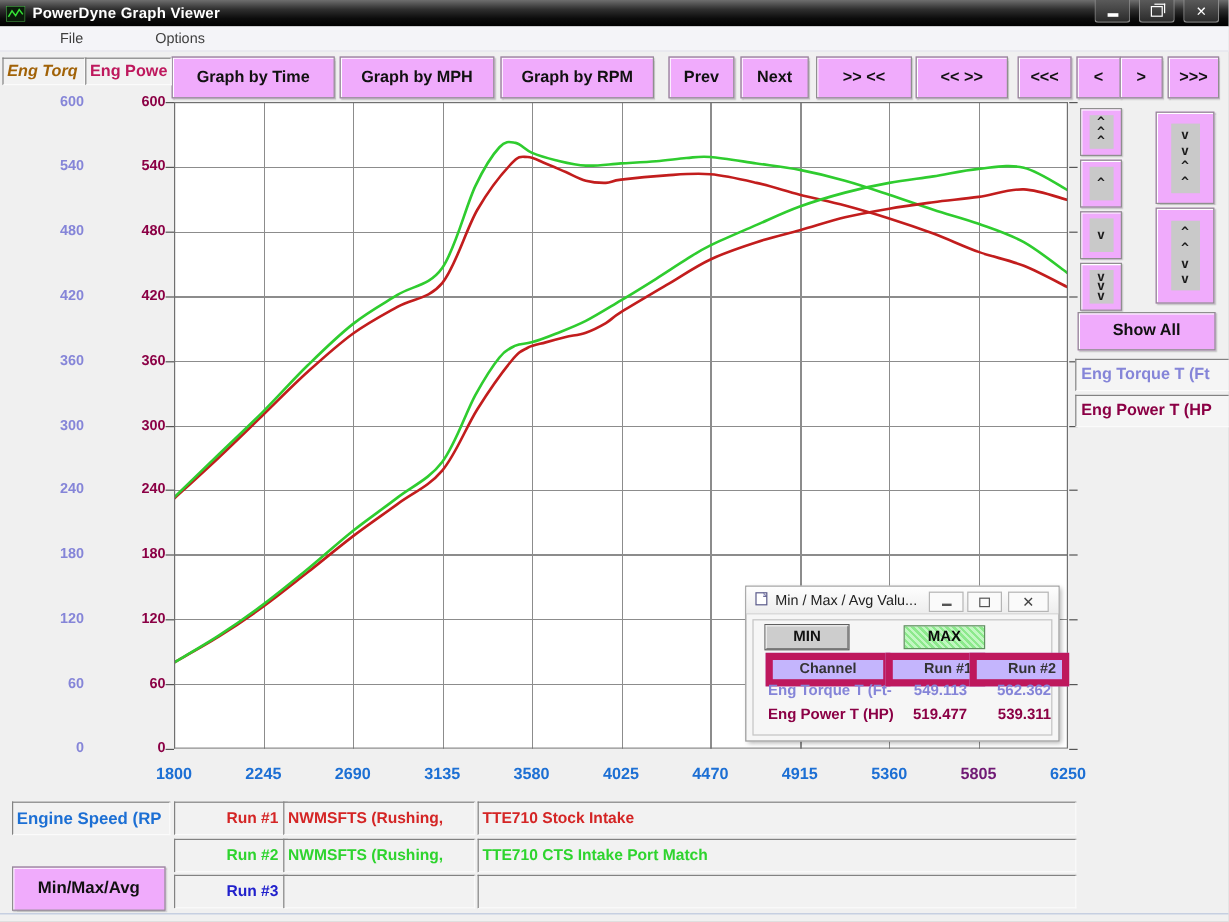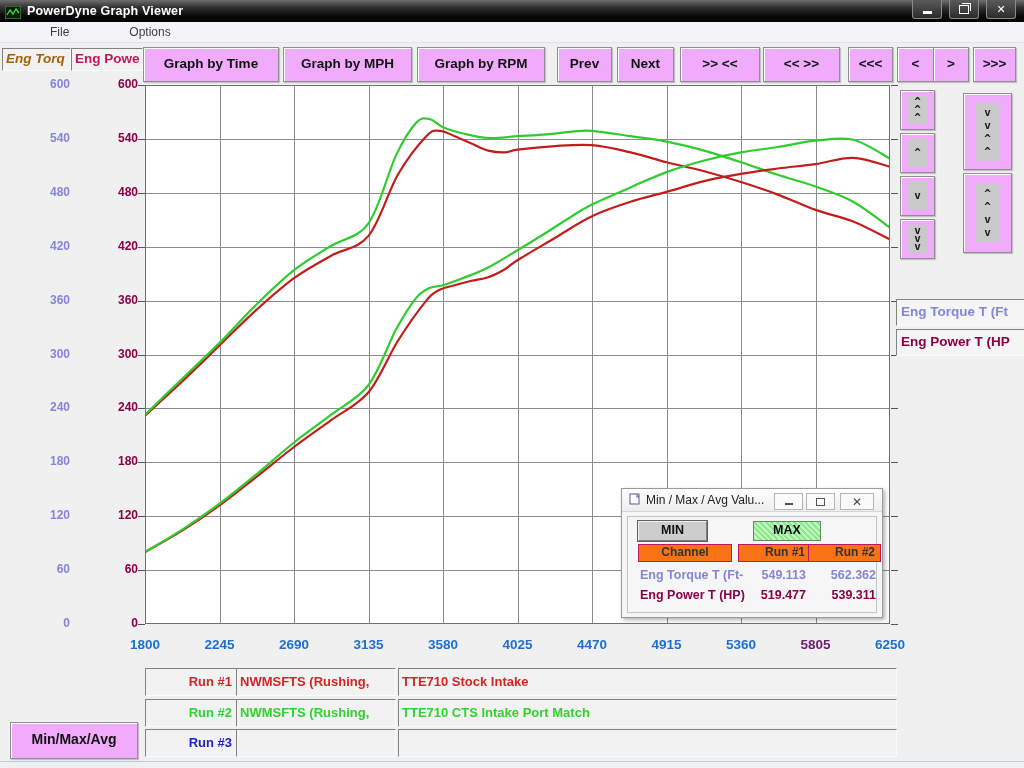--- a/index.html
+++ b/index.html
@@ -51,21 +51,21 @@
   
   .mmwin{position:absolute;left:621px;top:488px;width:260px;height:128px;background:#f6f6f6;
     border:1px solid #9a9a9a;box-shadow:2px 2px 4px rgba(0,0,0,.3);}
   .mmtitle{position:absolute;left:0;top:0;right:0;height:22px;background:linear-gradient(#fefefe,#ededed);
     border-bottom:1px solid #d5d5d5;display:flex;align-items:center;font-size:12px;color:#222;}
   .mmbtn{position:absolute;top:4px;width:27px;height:15px;background:#fafafa;border:1px solid #b5b5b5;
     display:flex;align-items:center;justify-content:center;color:#444;font-size:10px;}
   .mm-glyph-min{width:8px;height:2px;background:#555;margin-top:5px;}
   .mm-glyph-restore{width:7px;height:6px;border:1px solid #555;}
   .mmpanel{position:absolute;left:5px;top:27px;width:248px;height:95px;border:1px solid #c4c4c4;background:#f6f6f6;}
-  .mmhdr{position:absolute;height:16px;background:#f97316;border:1px solid #be185d;
+  .mmhdr{position:absolute;height:16px;background:#c4b5fd;border:6px solid #be185d;
     font-size:12px;font-weight:bold;color:#333;line-height:15px;overflow:hidden;}
   .mmcell{position:absolute;font-size:12.5px;font-weight:bold;white-space:nowrap;overflow:hidden;}
 
   
   .runlabel{font-size:13px;font-weight:bold;text-align:right;padding-right:7px;line-height:26px;}
   .commenttxt{font-size:13px;font-weight:bold;padding-left:3px;line-height:26px;}
   .bottomline{position:absolute;left:0;top:761px;width:1024px;height:1px;background:#bcc8de;}
 </style>
 </head>
 <body>
@@ -246,20 +246,23 @@
       </div>
       <div class="btn scrollbtn" style="left: 963px; top: 173px; width: 47px; height: 78px;">
         <div class="chevbox" style="width: 24px; height: 58px;">
           <span class="chev" style="line-height: 13px;">^</span>
           <span class="chev" style="line-height: 13px;">^</span>
           <span class="chev" style="line-height: 13px;">v</span>
           <span class="chev" style="line-height: 13px;">v</span>
         </div>
       </div>
     </div>
+  <div class="btn" style="left:898px;top:260px;width:113px;height:30px;line-height:28px;font-size:13.5px;">
+    <span>Show All</span>
+  </div>
   <div class="sunken rlabel" style="left:896px;top:299px;width:126px;">
     <span style="color: rgb(133, 133, 216);">Eng Torque T (Ft</span>
   </div>
   <div class="sunken rlabel" style="left:896px;top:329px;width:126px;">
     <span style="color: rgb(139, 0, 69);">Eng Power T (HP</span>
   </div>
 
   <div class="mmwin">
     <div class="mmtitle">
       <span style="margin:0 5px 0 7px;">
@@ -290,20 +293,23 @@
       <div class="mmcell" style="left: 12px; top: 51px; width: 120px; color: rgb(133, 133, 216);">Eng Torque T (Ft-</div>
       <div class="mmcell" style="left: 110px; top: 51px; width: 68px; text-align: right; color: rgb(133, 133, 216);">549.113</div>
       <div class="mmcell" style="left: 180px; top: 51px; width: 68px; text-align: right; color: rgb(133, 133, 216);">562.362</div>
 
       <div class="mmcell" style="left: 12px; top: 71px; width: 120px; color: rgb(139, 0, 69);">Eng Power T (HP)</div>
       <div class="mmcell" style="left: 110px; top: 71px; width: 68px; text-align: right; color: rgb(139, 0, 69);">519.477</div>
       <div class="mmcell" style="left: 180px; top: 71px; width: 68px; text-align: right; color: rgb(139, 0, 69);">539.311</div>
     </div>
   </div>
 
+  <div class="sunken" style="left:10px;top:668px;width:130px;height:26px;">
+    <span class="commenttxt" style="font-size: 14px; color: rgb(28, 111, 212);">Engine Speed (RP</span>
+  </div>
   <div class="btn" style="left:10px;top:722px;width:126px;height:35px;line-height:33px;font-size:14px;">
     <span>Min/Max/Avg</span>
   </div>
 
   <div class="sunken runlabel" style="left:145px;top:668px;width:86px;height:26px;"><span style="color: rgb(212, 37, 37);">Run #1</span></div>
   <div class="sunken runlabel" style="left:145px;top:699px;width:86px;height:26px;"><span style="color: rgb(46, 212, 46);">Run #2</span></div>
   <div class="sunken runlabel" style="left:145px;top:729px;width:86px;height:26px;"><span style="color: rgb(33, 33, 204);">Run #3</span></div>
 
   <div class="sunken commenttxt" style="left:236px;top:668px;width:155px;height:26px;"><span style="color: rgb(212, 37, 37);">NWMSFTS (Rushing,</span></div>
   <div class="sunken commenttxt" style="left:236px;top:699px;width:155px;height:26px;"><span style="color: rgb(46, 212, 46);">NWMSFTS (Rushing,</span></div>

